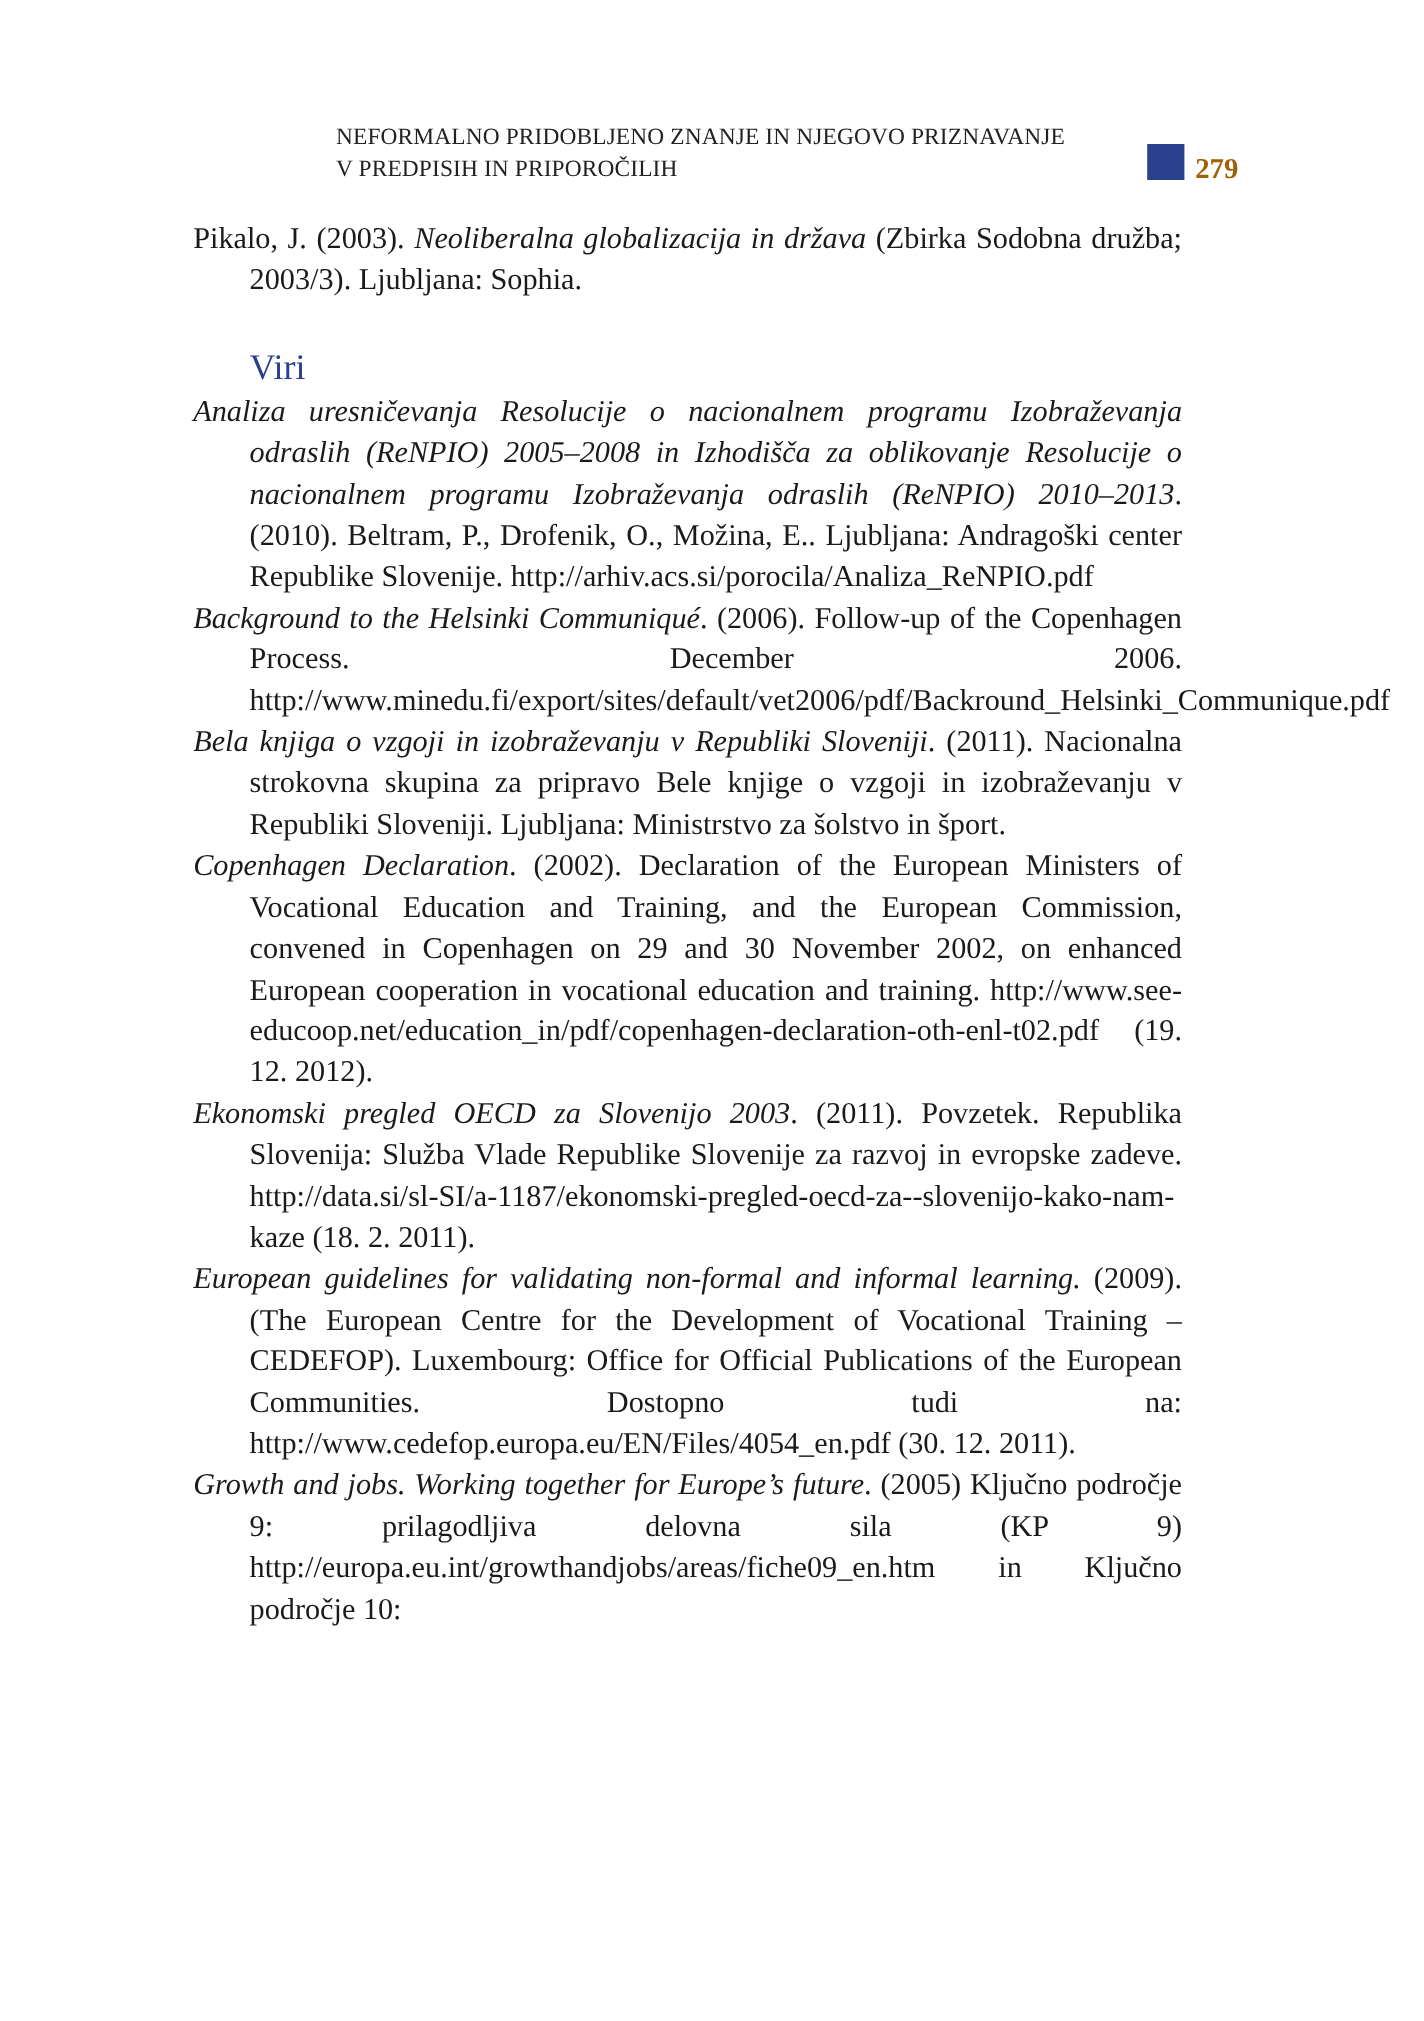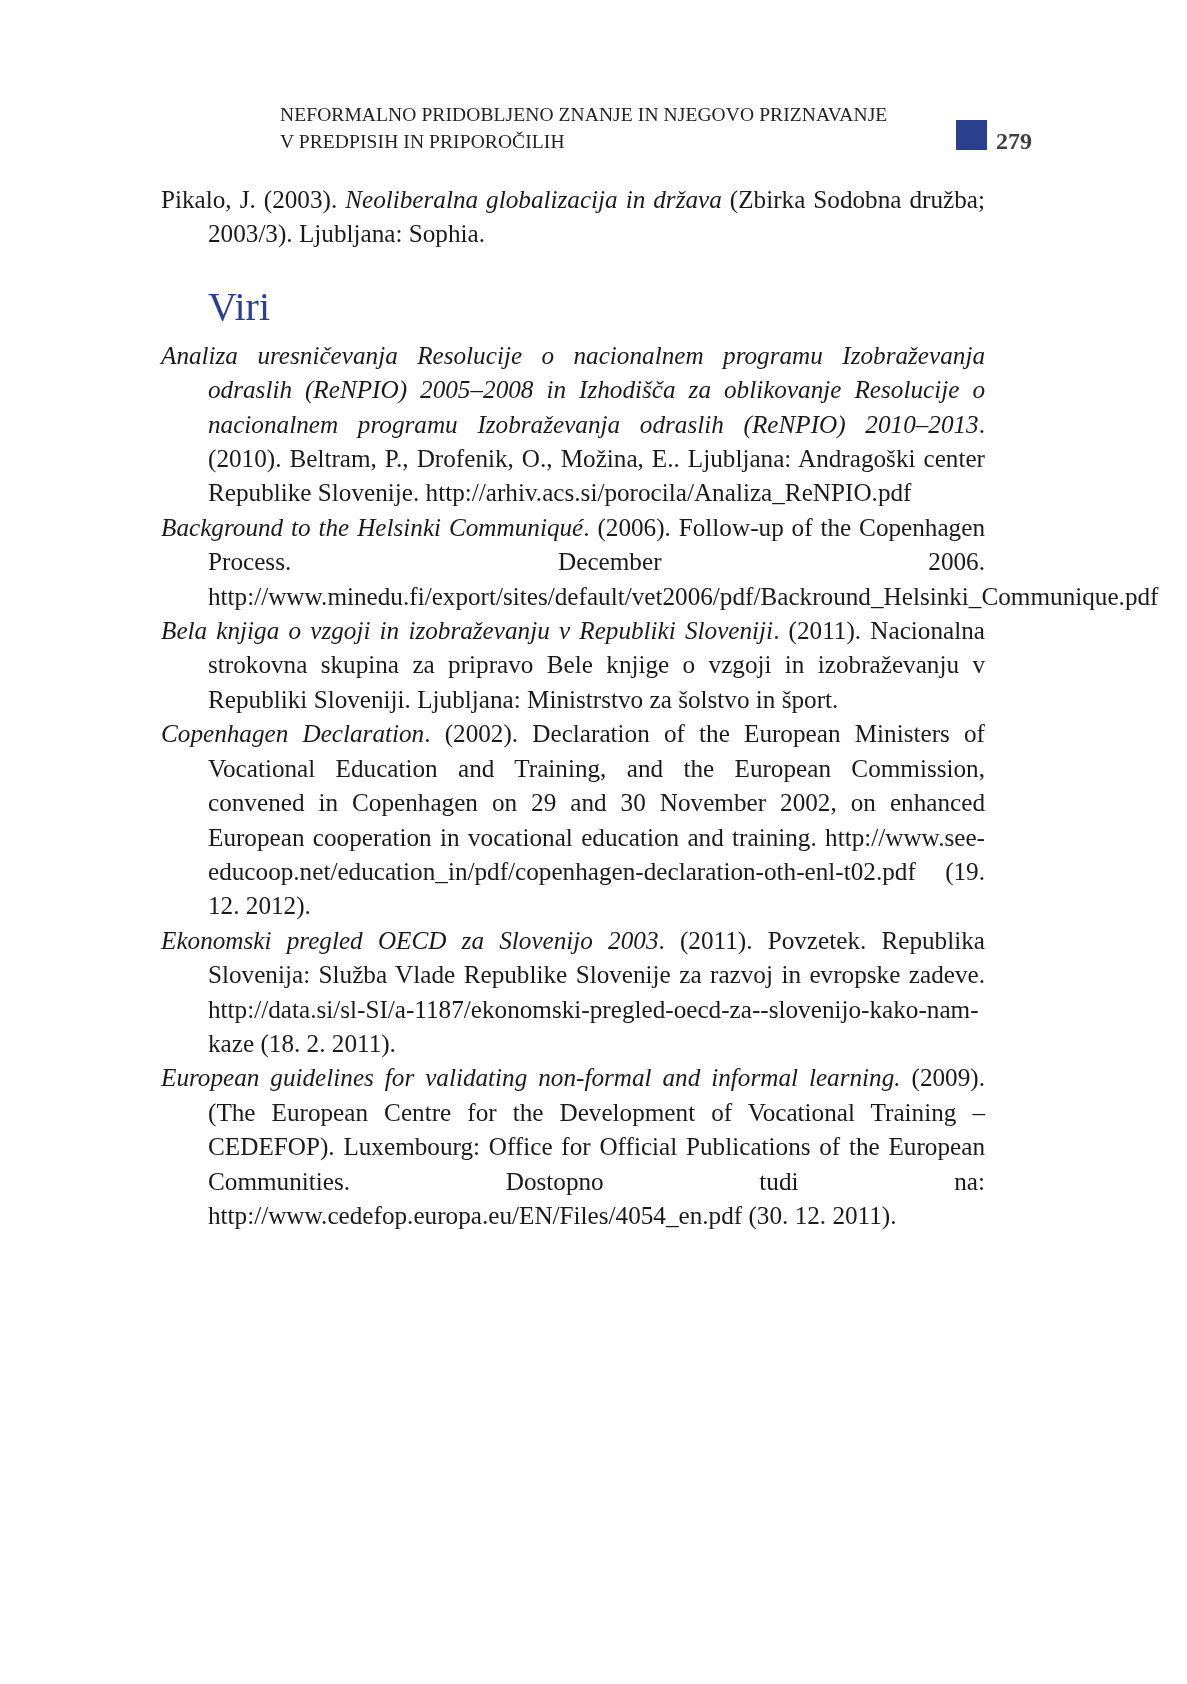--- a/index.html
+++ b/index.html
@@ -5,30 +5,30 @@
     html, body { margin: 0; padding: 0; background: #ffffff; }
     body { width: 1187px; height: 1684px; position: relative; overflow: hidden;
            font-family: "Liberation Serif", "DejaVu Serif", serif; color: #1a1a1a; }
 
     .running-head { position: absolute; left: 280px; top: 101px; width: 670px;
                     text-align: left; font-size: 19.5px; line-height: 27px;
                     letter-spacing: 0.1px; color: #222; }
     .head-marker { position: absolute; left: 956px; top: 120px; width: 31px; height: 30px;
                    background: #2b3f8f; }
     .page-number { position: absolute; left: 996px; top: 128px; font-size: 24px;
-                   font-weight: bold; color: #404040; line-height: 26px; }
+                   font-weight: bold; color: #a16207; line-height: 26px; }
 
     .content { position: absolute; left: 161px; top: 183px; width: 824px;
                font-size: 25.2px; line-height: 34.4px; }
 
     .ref { padding-left: 47px; text-indent: -47px; text-align: justify; margin: 0; }
     .ref i { font-style: italic; margin-top: 18px; }
 
-    .section-title { color: #2b3f8f; font-size: 40px; font-weight: normal;
-                     margin: 37px 0 14px 47px; line-height: 36px; }
+    .section-title { color: #2b3f8f; font-size: 30px; font-weight: normal;
+                     margin: 37px 0 2px 47px; line-height: 36px; }
   </style>
 </head>
 <body>
 
 <div class="running-head">
   <div>NEFORMALNO PRIDOBLJENO ZNANJE IN NJEGOVO PRIZNAVANJE</div>
   <div>V PREDPISIH IN PRIPOROČILIH</div>
 </div>
 <div class="head-marker"></div>
 <div class="page-number">279</div>
@@ -37,13 +37,14 @@
   <p class="ref"><span>Pikalo, J. (2003). </span><i>Neoliberalna globalizacija in država</i><span> (Zbirka Sodobna družba; 2003/3). Ljubljana: Sophia.</span></p>
 
   <h2 class="section-title">Viri</h2>
 
   <p class="ref"><i>Analiza uresničevanja Resolucije o nacionalnem programu Izobraževanja odraslih (ReNPIO) 2005–2008 in Izhodišča za oblikovanje Resolucije o nacionalnem programu Izobraževanja odraslih (ReNPIO) 2010–2013</i><span>. (2010). Beltram, P., Drofenik, O., Možina, E.. Ljubljana: Andragoški center Republike Slovenije. http://arhiv.acs.si/porocila/Analiza_ReNPIO.pdf</span></p>
   <p class="ref"><i>Background to the Helsinki Communiqué</i><span>. (2006). Follow-up of the Copenhagen Process. December 2006. http://www.minedu.fi/export/sites/default/vet2006/pdf/Backround_Helsinki_Communique.pdf</span></p>
   <p class="ref"><i>Bela knjiga o vzgoji in izobraževanju v Republiki Sloveniji</i><span>. (2011). Nacionalna strokovna skupina za pripravo Bele knjige o vzgoji in izobraževanju v Republiki Sloveniji. Ljubljana: Ministrstvo za šolstvo in šport.</span></p>
   <p class="ref"><i>Copenhagen Declaration</i><span>. (2002). Declaration of the European Ministers of Vocational Education and Training, and the European Commission, convened in Copenhagen on 29 and 30 November 2002, on enhanced European cooperation in vocational education and training. http://www.see-educoop.net/education_in/pdf/copenhagen-declaration-oth-enl-t02.pdf (19. 12. 2012).</span></p>
   <p class="ref"><i>Ekonomski pregled OECD za Slovenijo 2003</i><span>. (2011). Povzetek. Republika Slovenija: Služba Vlade Republike Slovenije za razvoj in evropske zadeve. http://data.si/sl-SI/a-1187/ekonomski-pregled-oecd-za--slovenijo-kako-nam-kaze (18. 2. 2011).</span></p>
   <p class="ref"><i>European guidelines for validating non-formal and informal learning.</i><span> (2009). (The European Centre for the Development of Vocational Training – CEDEFOP). Luxembourg: Office for Official Publications of the European Communities. Dostopno tudi na: http://www.cedefop.europa.eu/EN/Files/4054_en.pdf (30. 12. 2011).</span></p>
+  <p class="ref"><i>Growth and jobs. Working together for Europe’s future</i><span>. (2005) Ključno področje 9: prilagodljiva delovna sila (KP 9) http://europa.eu.int/growthandjobs/areas/fiche09_en.htm in Ključno področje 10:</span></p>
 </div>
 
 </body></html>

